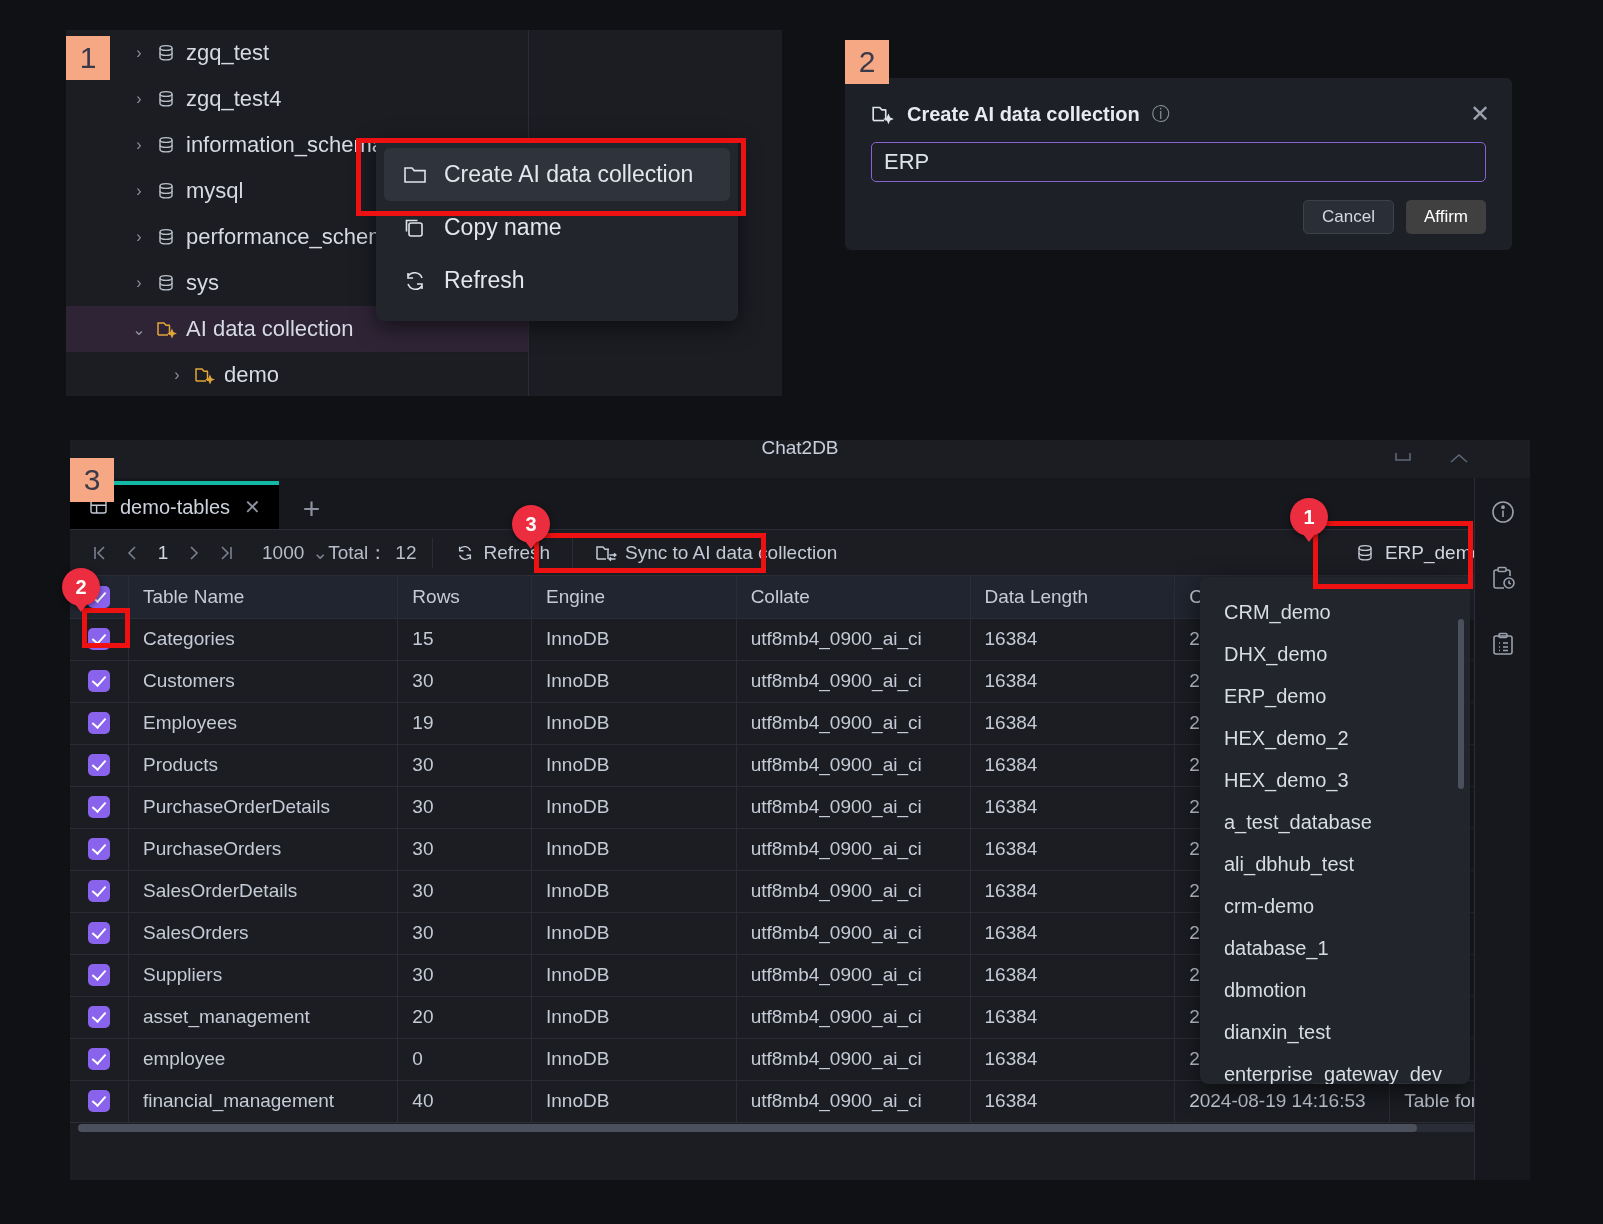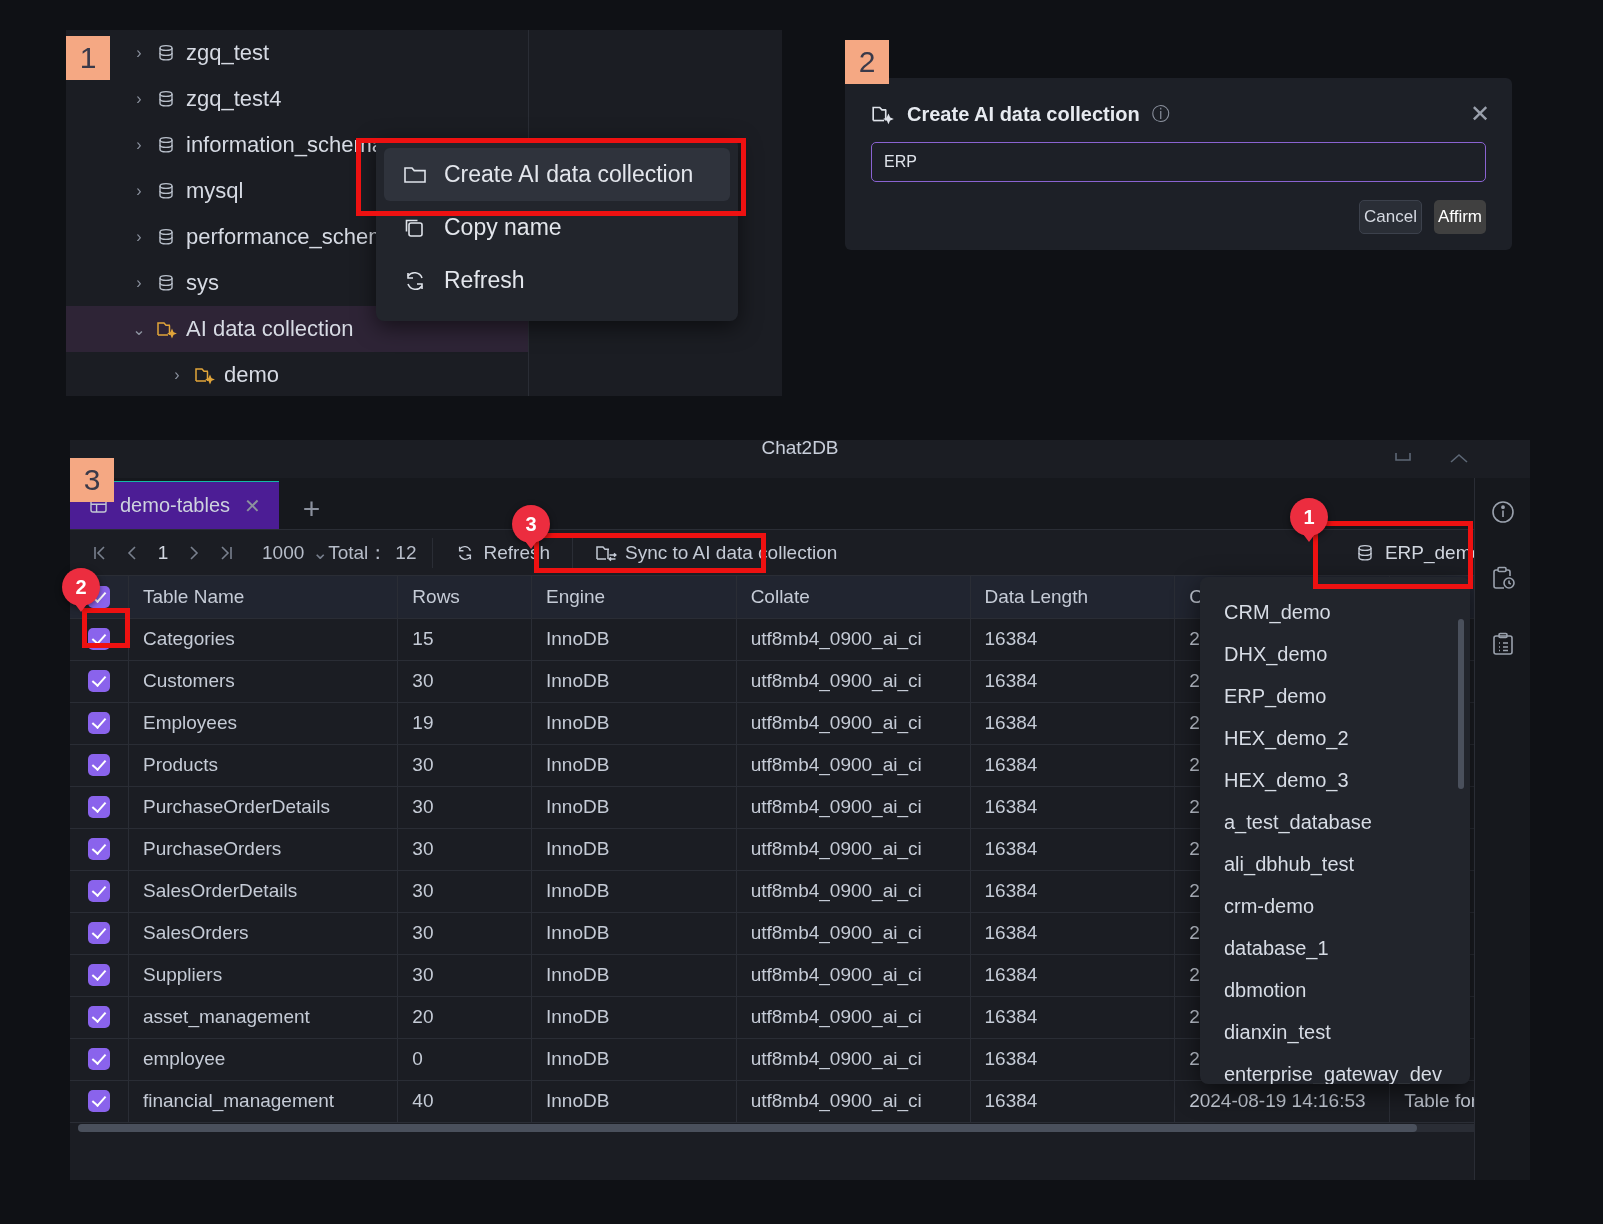--- a/index.html
+++ b/index.html
@@ -72,26 +72,26 @@
   #panel2 {
     position: absolute; left: 845px; top: 78px; width: 667px; height: 172px;
     background: #1d2027; border-radius: 6px;
   }
   #p2-head { display: flex; align-items: center; gap: 12px; padding: 24px 26px 0 26px; }
   #p2-title { color: #e7eaf0; font-size: 20px; font-weight: bold; }
   #p2-help { color: #8b919e; font-size: 18px; }
   #p2-close { position: absolute; right: 22px; top: 22px; color: #9aa0ac; font-size: 24px; cursor: pointer; }
   #p2-input {
     margin: 16px 16px 0 26px; height: 40px; border: 1px solid #8a63d2;
-    border-radius: 5px; background: #1d2027; color: #dfe3ea; font-size: 16px;
+    border-radius: 5px; background: #1d2027; color: #dfe3ea; font-size: 22px;
     padding: 0 12px; width: calc(100% - 52px); font-family: "Liberation Sans", sans-serif;
   }
   #p2-actions { display: flex; justify-content: flex-end; gap: 12px; padding: 18px 26px 0 26px; }
   .btn {
-    height: 34px; padding: 0 4px; border-radius: 5px; font-size: 17px;
+    height: 34px; padding: 0 18px; border-radius: 5px; font-size: 17px;
     display: flex; align-items: center; justify-content: center; cursor: pointer;
   }
   .btn-cancel { background: #2a2e36; color: #d5d9e1; border: 1px solid #3c414c; }
   .btn-affirm { background: #404040; color: #fff; }
 
   
   #panel3 {
     position: absolute; left: 70px; top: 440px; width: 1460px; height: 740px;
     background: #1b1d23;
   }
@@ -106,22 +106,22 @@
     position: absolute; right: 60px; top: 12px; display: flex; gap: 34px;
     color: #6d7785;
   }
   #p3-tabbar {
     display: flex; align-items: flex-end; height: 52px;
     background: #16181d; border-bottom: 1px solid #2a2d35;
     position: relative;
   }
   .tab {
     display: flex; align-items: center; gap: 10px; height: 48px;
-    padding: 0 18px; background: #4c1d95; color: #cdd3de; font-size: 20px;
-    border-top: 1px solid #14b8a6; position: relative;
+    padding: 0 18px; background: #000000; color: #cdd3de; font-size: 20px;
+    border-top: 4px solid #14b8a6; position: relative;
   }
   .tab .tabclose { color: #8b919e; font-size: 20px; margin-left: 4px; }
   .tab-add { color: #8b919e; font-size: 30px; padding: 0 24px; line-height: 40px; }
   #p3-toolbar {
     display: flex; align-items: center; height: 46px; background: #1b1d23;
     border-bottom: 1px solid #2a2d35; color: #b7bdc9; font-size: 19px;
     position: relative;
   }
   .pg { display: flex; align-items: center; gap: 0; padding-left: 14px; }
   .pg span.arw { width: 32px; text-align: center; color: #79808e; font-size: 20px; }

